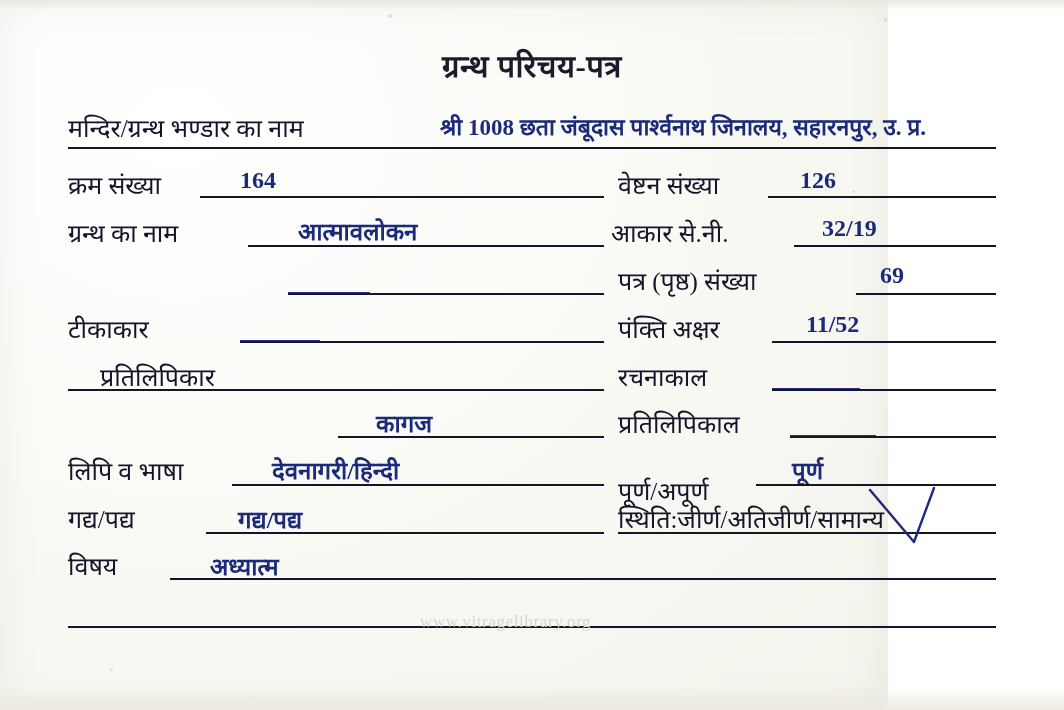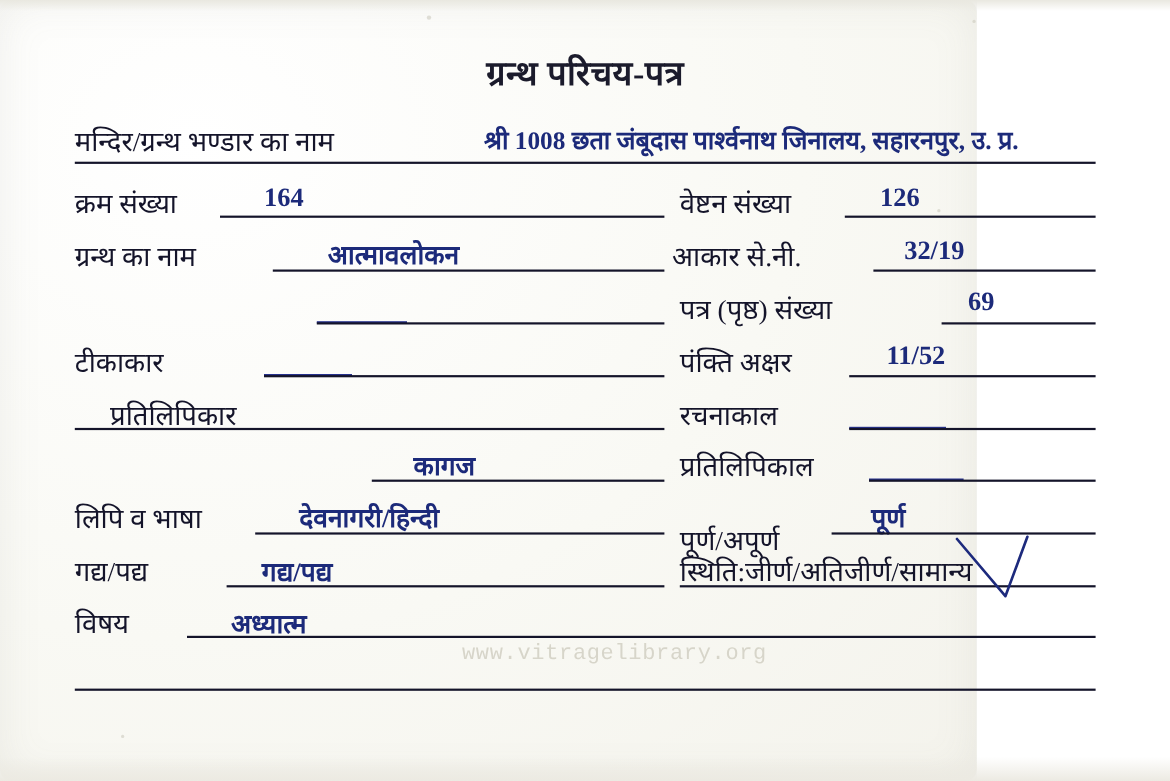--- a/index.html
+++ b/index.html
@@ -91,23 +91,23 @@
   
   .checkmark {
     position: absolute;
     pointer-events: none;
   }
   .checkmark svg { display: block; }
 
   .watermark {
     position: absolute;
     left: 420px;
-    top: 583px;
-    font-family: Liberation Mono, monospace;
-    font-size: 20px;
+    top: 612px;
+    font-family: Liberation Serif, serif;
+    font-size: 17px;
     color: #d6d4c8;
     letter-spacing: .6px;
     opacity: .95;
   }
 </style>
 </head>
 <body>
 
 <div id="sheet">
 

